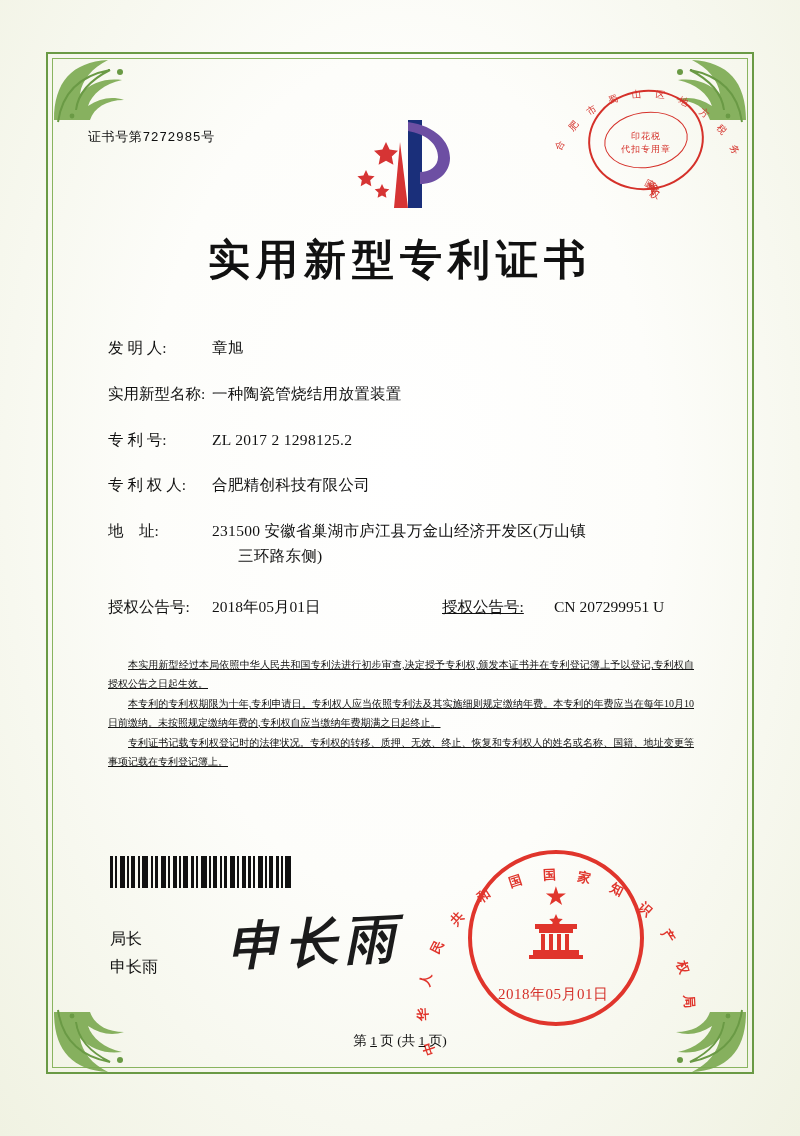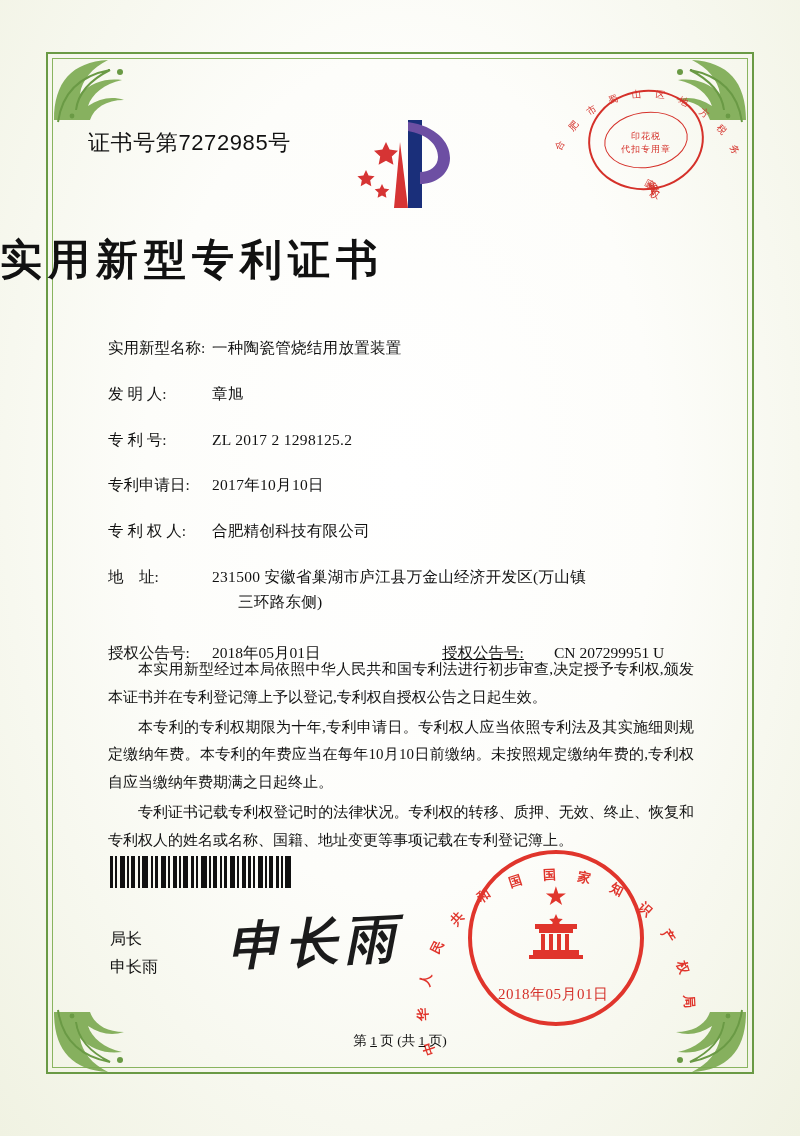--- a/index.html
+++ b/index.html
@@ -48,23 +48,23 @@
   .corner svg { display:block; width: 92px; height: 72px; }
   .corner.tl { left: 48px;  top: 54px; }
   .corner.tr { right: 48px; top: 54px; transform: scaleX(-1); }
   .corner.bl { left: 48px;  bottom: 58px; transform: scaleY(-1); }
   .corner.br { right: 48px; bottom: 58px; transform: scale(-1,-1); }
 
   
   .cert-no {
     position: absolute;
     left: 88px; top: 128px;
-    font-size: 22px;
+    font-size: 13px;
     letter-spacing: .6px;
-    font-family: Liberation Sans, sans-serif;
+    font-family: Liberation Mono, monospace;
   }
 
   
   .logo {
     position: absolute;
     left: 338px; top: 112px;
     width: 130px; height: 108px;
   }
 
   
@@ -104,21 +104,21 @@
     position: absolute;
     font-size: 9.5px;
     transform-origin: 0 52px;
     white-space: nowrap;
   }
 
   
   .doc-title {
     position: absolute;
     left: 0; right: 0; top: 232px;
-    text-align: left;
+    text-align: center;
     font-size: 42px;
     font-weight: bold;
     letter-spacing: 6px;
     font-family: "DejaVu Serif","Liberation Serif",serif;
   }
 
   
   .fields {
     position: absolute;
     left: 108px; top: 336px;
@@ -151,23 +151,24 @@
   .pub-row .lbl { flex: 0 0 104px; white-space: pre; }
   .pub-row .val { flex: 0 0 230px; }
   .pub-row .lbl2 { flex: 0 0 112px; text-decoration: underline; }
   .pub-row .val2 { flex: 1; }
 
   
   .body-text {
     position: absolute;
     left: 108px; top: 656px;
     width: 586px;
-    font-size: 15px;
+    font-size: 10px;
     line-height: 1.85;
     text-align: justify;
+    text-decoration: underline;
   }
   .body-text p {
     margin: 0 0 2px 0;
     text-indent: 2em;
   }
 
   
   .barcode {
     position: absolute;
     left: 110px; top: 856px;
@@ -329,38 +330,34 @@
       <span style="transform:rotate(182deg) translate(-4px,-46px) scale(-1,-1)">产</span>
       <span style="transform:rotate(198deg) translate(-4px,-46px) scale(-1,-1)">权</span>
     </div>
   </div>
 
   <div class="doc-title">实用新型专利证书</div>
 
   <div class="fields">
 
     <div class="field-row">
+      <div class="f-label">发 明 人:</div>
+      <div class="f-value">章旭</div>
+    </div>
+
+    <div class="field-row">
       <div class="f-label">实用新型名称:</div>
       <div class="f-value">一种陶瓷管烧结用放置装置</div>
-    </div>
-
-    <div class="field-row">
-      <div class="f-label">发 明 人:</div>
-      <div class="f-value">章旭</div>
     </div>
 
     <div class="field-row">
       <div class="f-label">专 利 号:</div>
       <div class="f-value">ZL 2017 2 1298125.2</div>
     </div>
 
-    <div class="field-row">
-      <div class="f-label">专利申请日:</div>
-      <div class="f-value">2017年10月10日</div>
-    </div>
 
     <div class="field-row">
       <div class="f-label">专 利 权 人:</div>
       <div class="f-value">合肥精创科技有限公司</div>
     </div>
 
     <div class="field-row">
       <div class="f-label">地    址:</div>
       <div class="f-value">
         <span>231500 安徽省巢湖市庐江县万金山经济开发区(万山镇</span>

